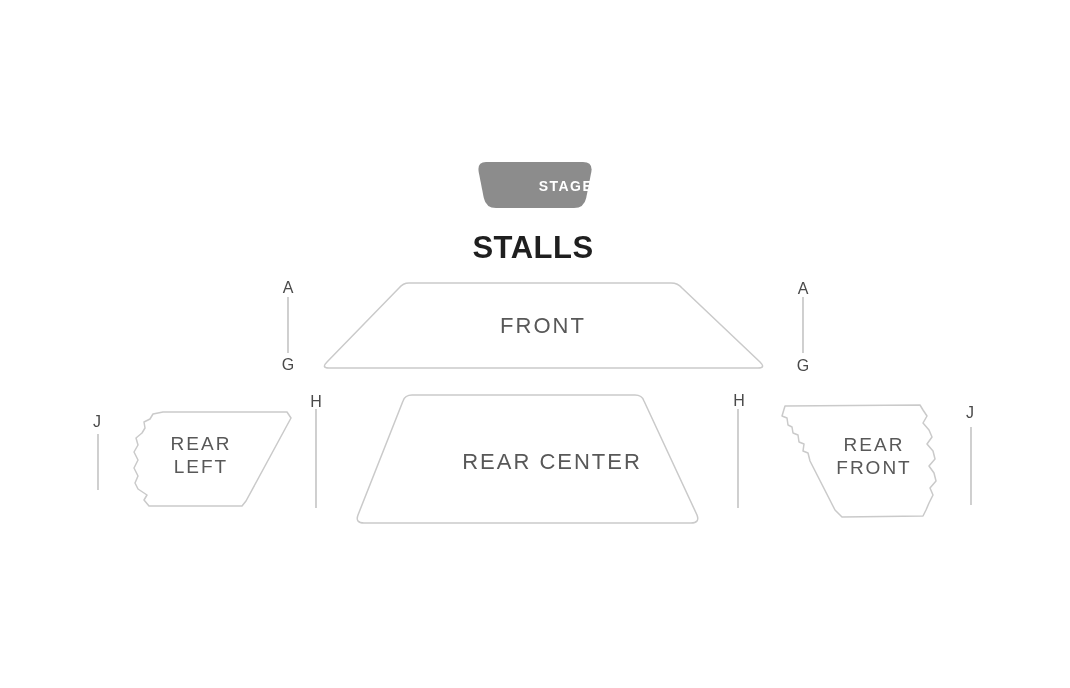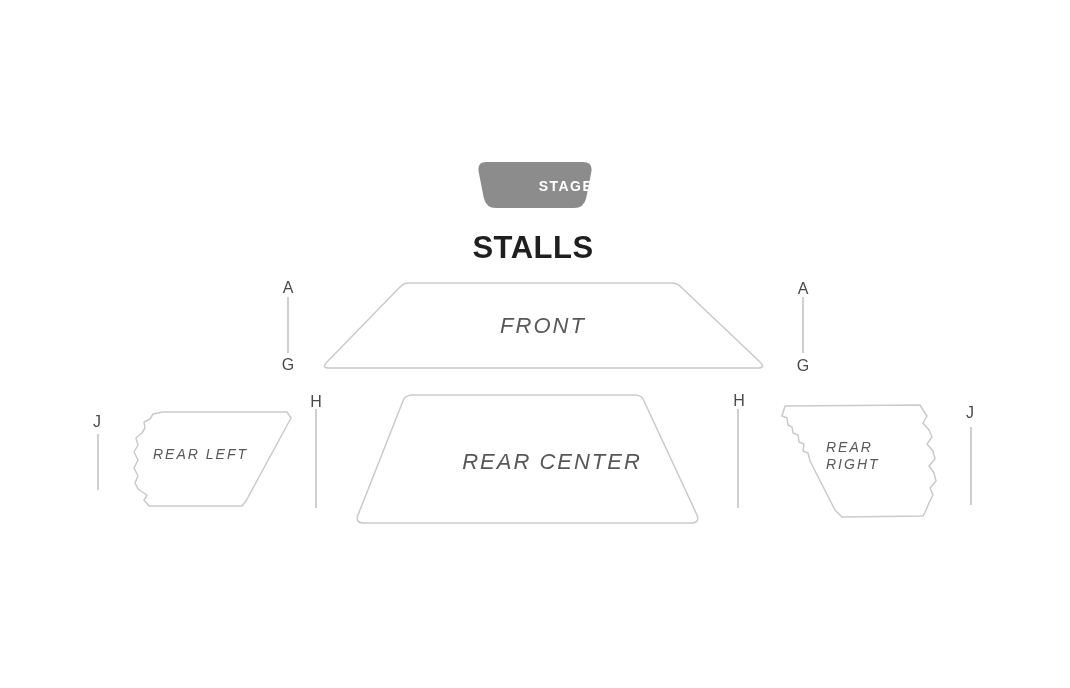--- a/index.html
+++ b/index.html
@@ -48,26 +48,26 @@
     color: var(--title-text, #1f1f1f);
     font-size: 31px;
     font-weight: bold;
     letter-spacing: 0.5px;
     margin: 0;
   }
   .sec-label {
     color: var(--section-label, #585858);
     font-size: 22px;
     letter-spacing: 2px;
-    font-style: italic;
+    text-align: center;
   }
   .sec-label.two-line {
     white-space: normal;
     width: 96px;
-    font-size: 14px;
+    font-size: 19px;
     line-height: 1.22;
   }
   .row-letter {
     color: var(--row-letter, #4a4a4a);
     font-size: 16px;
     letter-spacing: 0;
   }
 </style>
 </head>
 <body>
@@ -105,21 +105,21 @@
   <div class="abs stage-label" style="left:534px; top:186px;margin-left:32px;">STAGE</div>
 
   <h1 class="abs map-title" style="left:533px; top:248px;">STALLS</h1>
 
   <div class="abs sec-label" style="left:543px; top:326px;">FRONT</div>
 
   <div class="abs sec-label two-line" style="left:201px; top:455px;">REAR LEFT</div>
 
   <div class="abs sec-label" style="left:552px; top:462px;">REAR CENTER</div>
 
-  <div class="abs sec-label two-line" style="left:874px; top:456px;">REAR RIGHT</div>
+  <div class="abs sec-label two-line" style="left:874px; top:456px;">REAR FRONT</div>
 
   <span class="abs row-letter" style="left:288px; top:288px;">A</span>
   <span class="abs row-letter" style="left:288px; top:365px;">G</span>
 
   <span class="abs row-letter" style="left:803px; top:289px;">A</span>
   <span class="abs row-letter" style="left:803px; top:366px;">G</span>
 
   <span class="abs row-letter" style="left:316px; top:402px;">H</span>
   <span class="abs row-letter" style="left:739px; top:401px;">H</span>
 

